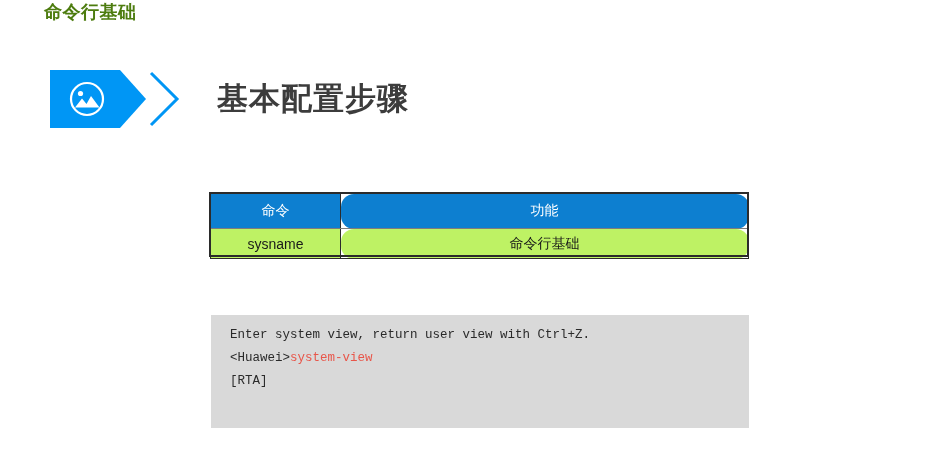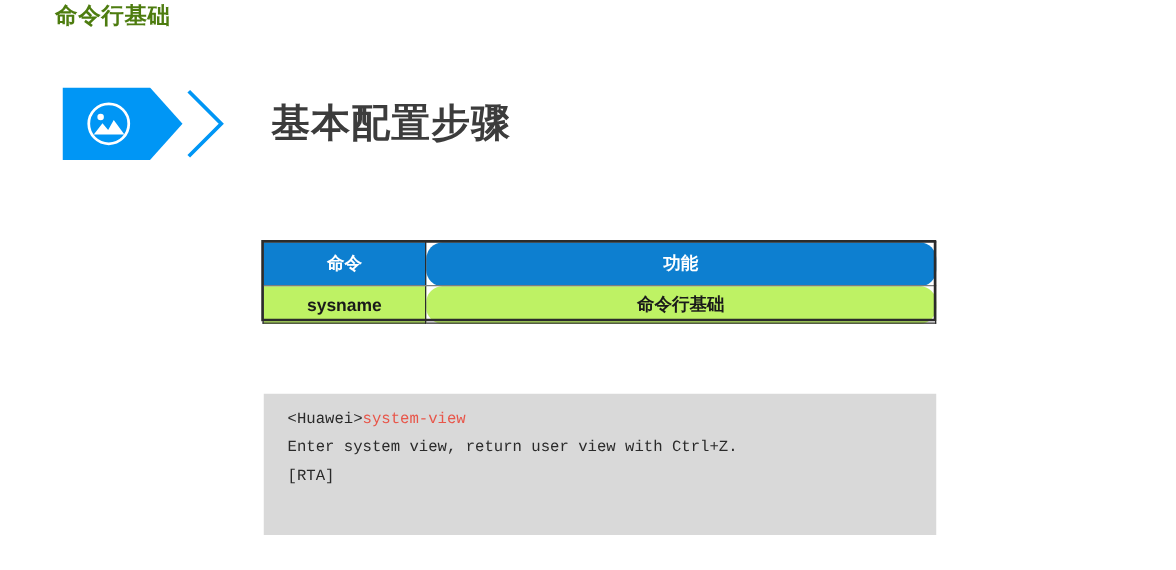--- a/index.html
+++ b/index.html
@@ -62,21 +62,21 @@
     top: 193px;
     width: 538px;
     border-collapse: collapse;
     table-layout: fixed;
   }
   #cmd-table td,
   #cmd-table th {
     border: 1px solid #2b2b2b;
     text-align: center;
     font-size: 14px;
-    font-weight: bold;
+    font-weight: normal;
     padding: 0;
   }
   #cmd-table thead th {
     background: #0d7fd0;
     color: #ffffff;
     height: 34px;
     border-bottom-color: #7d7d7d;
   }
   #cmd-table tbody td {
     background: #bef264;
@@ -151,16 +151,16 @@
   <tbody>
     <tr>
       <td class="col-cmd">sysname</td>
       <td class="col-fn">命令行基础</td>
     </tr>
   </tbody>
 </table>
 <div class="table-outline"></div>
 
 <div id="code-block">
+  <div class="code-line"><span>Enter system view, return user view with Ctrl+Z.</span></div>
   <div class="code-line"><span>&lt;Huawei&gt;</span><span class="code-cmd">system-view</span></div>
-  <div class="code-line"><span>Enter system view, return user view with Ctrl+Z.</span></div>
   <div class="code-line"><span>[RTA]</span></div>
 </div>
 
 </body></html>

